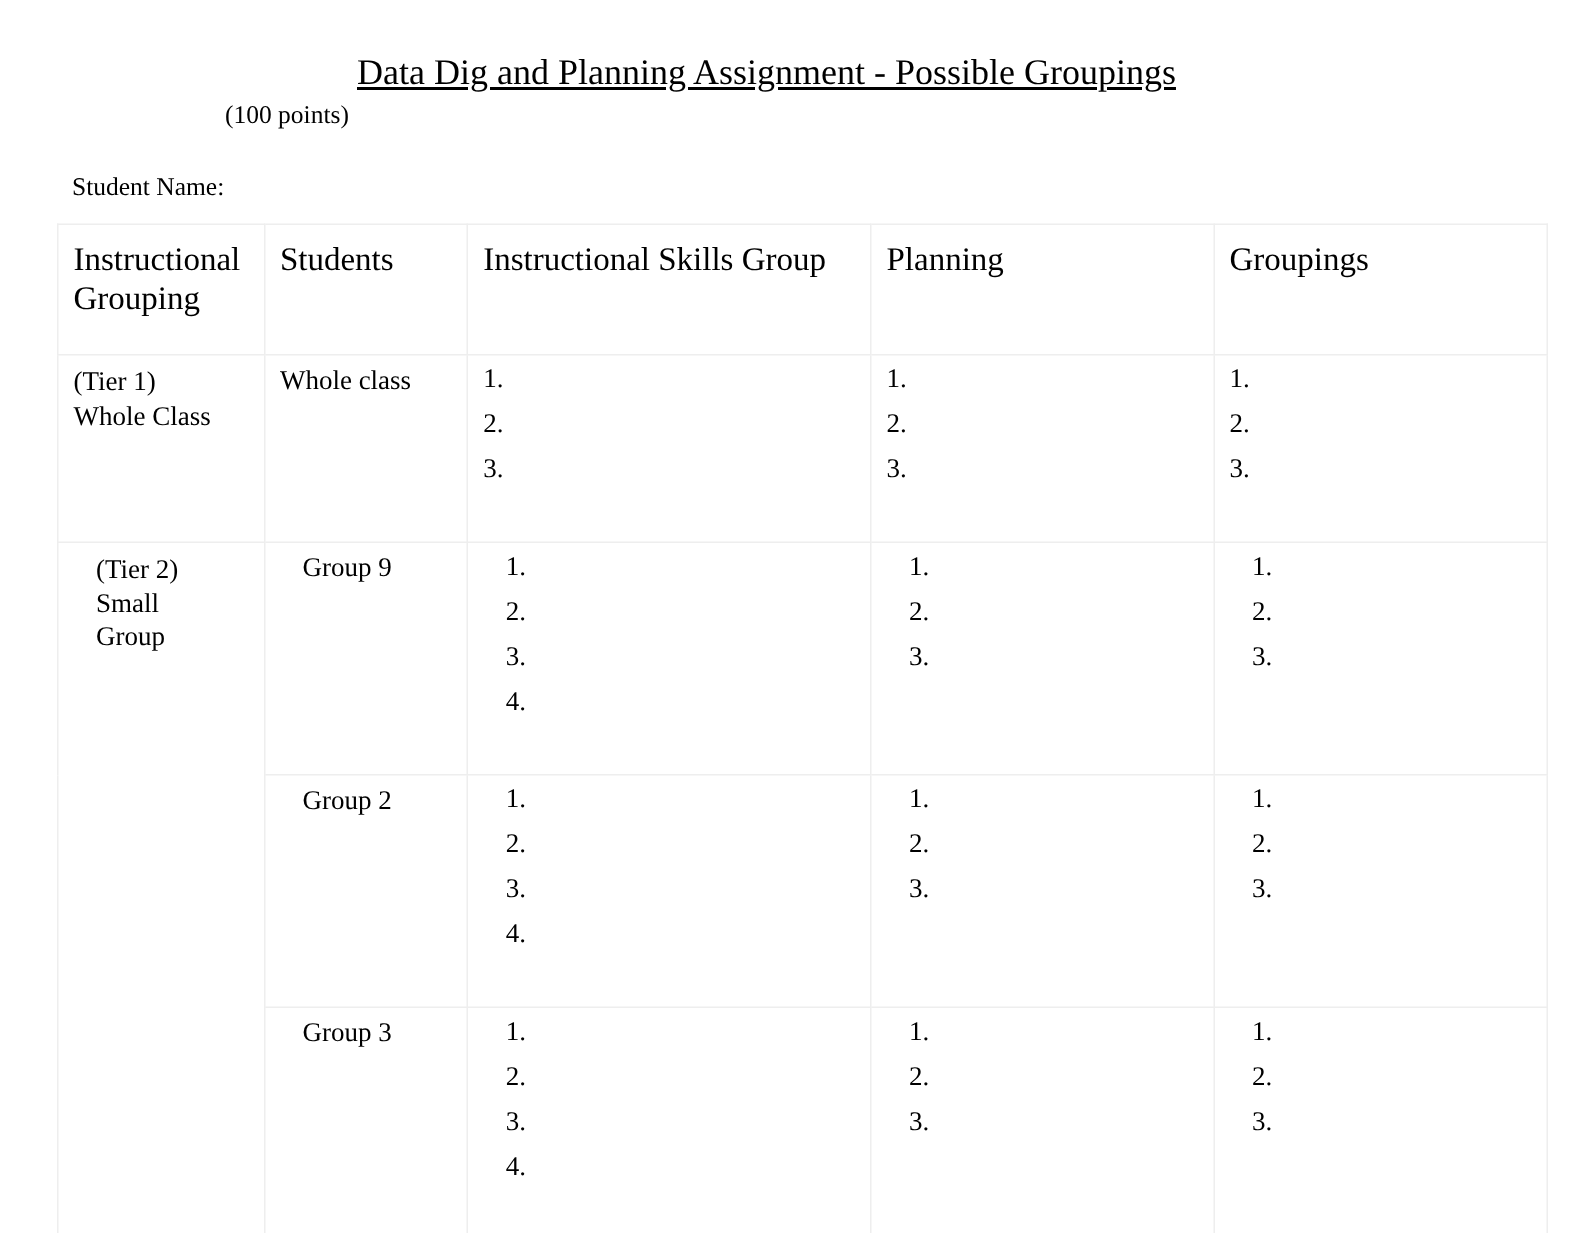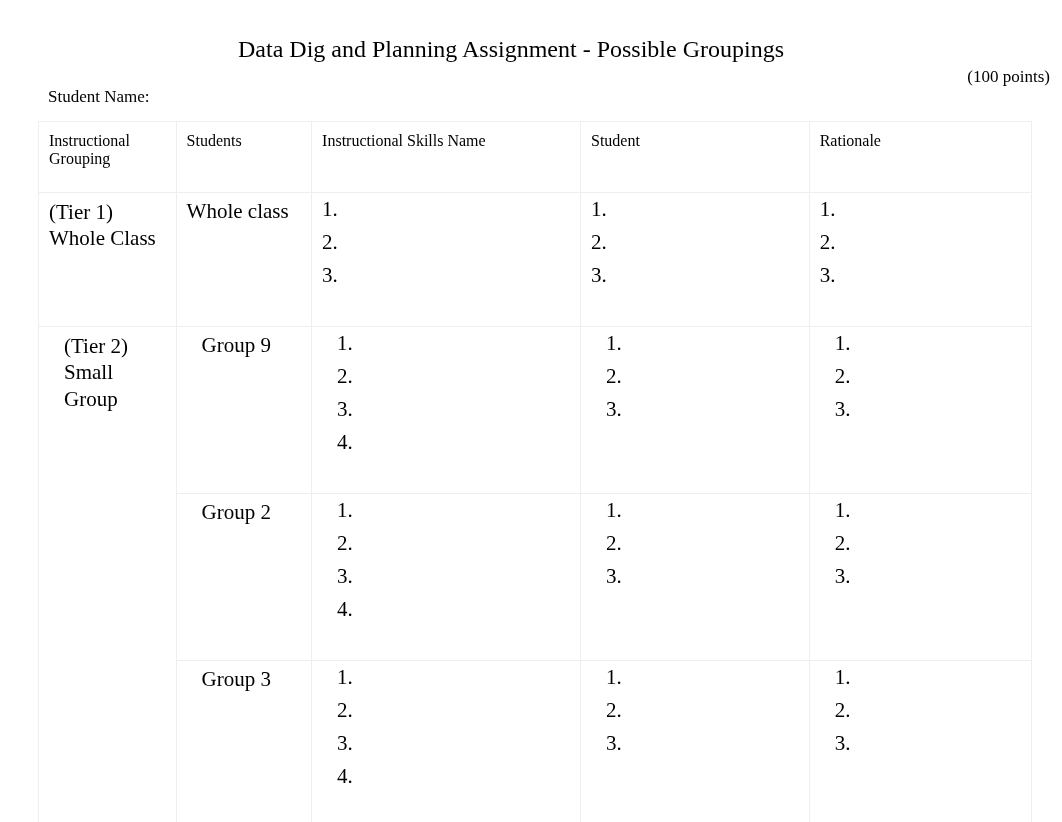--- a/index.html
+++ b/index.html
@@ -15,53 +15,55 @@
       position: relative;
       color: #000;
     }
     .title {
       text-align: center;
       font-size: 24px;
       font-weight: normal;
       margin-top: 36px;
       margin-left: 150px;
       margin-right: 190px;
+      text-decoration: underline;
     }
     .subtitle {
-      text-align: right;
+      text-align: left;
       font-size: 17px;
       font-weight: normal;
       margin-top: 4px;
       margin-left: 150px;
       margin-right: 12px;
     }
     .student-name {
       font-size: 17px;
+      margin-top: 28px;
       margin-left: 48px;
     }
     .table-wrap {
       margin-left: 38px;
       margin-right: 30px;
       margin-top: 14px;
     }
     table {
       border-collapse: collapse;
       width: 100%;
       table-layout: fixed;
     }
     th, td {
       text-align: left;
       vertical-align: top;
       font-weight: normal;
       padding: 6px 10px 6px 10px;
       border: 1px solid #eee;
-      font-size: 21px;
+      font-size: 18px;
     }
     th {
-      font-size: 16px;
+      font-size: 22px;
       padding-top: 10px;
       padding-bottom: 24px;
     }
     .col-grouping { width: 130px; }
     .col-students { width: 128px; }
     .col-skills { width: 254px; }
     .col-activity { width: 216px; }
     .col-rationale { width: 210px; }
     .tier-label {
       line-height: 1.25;
@@ -101,23 +103,23 @@
       <col class="col-grouping">
       <col class="col-students">
       <col class="col-skills">
       <col class="col-activity">
       <col class="col-rationale">
     </colgroup>
     <thead>
       <tr>
         <th>Instructional Grouping</th>
         <th>Students</th>
-        <th>Instructional Skills Name</th>
-        <th>Student</th>
-        <th>Rationale</th>
+        <th>Instructional Skills Group</th>
+        <th>Planning</th>
+        <th>Groupings</th>
       </tr>
     </thead>
     <tbody>
       <tr class="row-tier1">
         <td>
           <div class="tier-label">(Tier 1)</div>
           <div class="tier-label">Whole Class</div>
         </td>
         <td>Whole class</td>
         <td>

